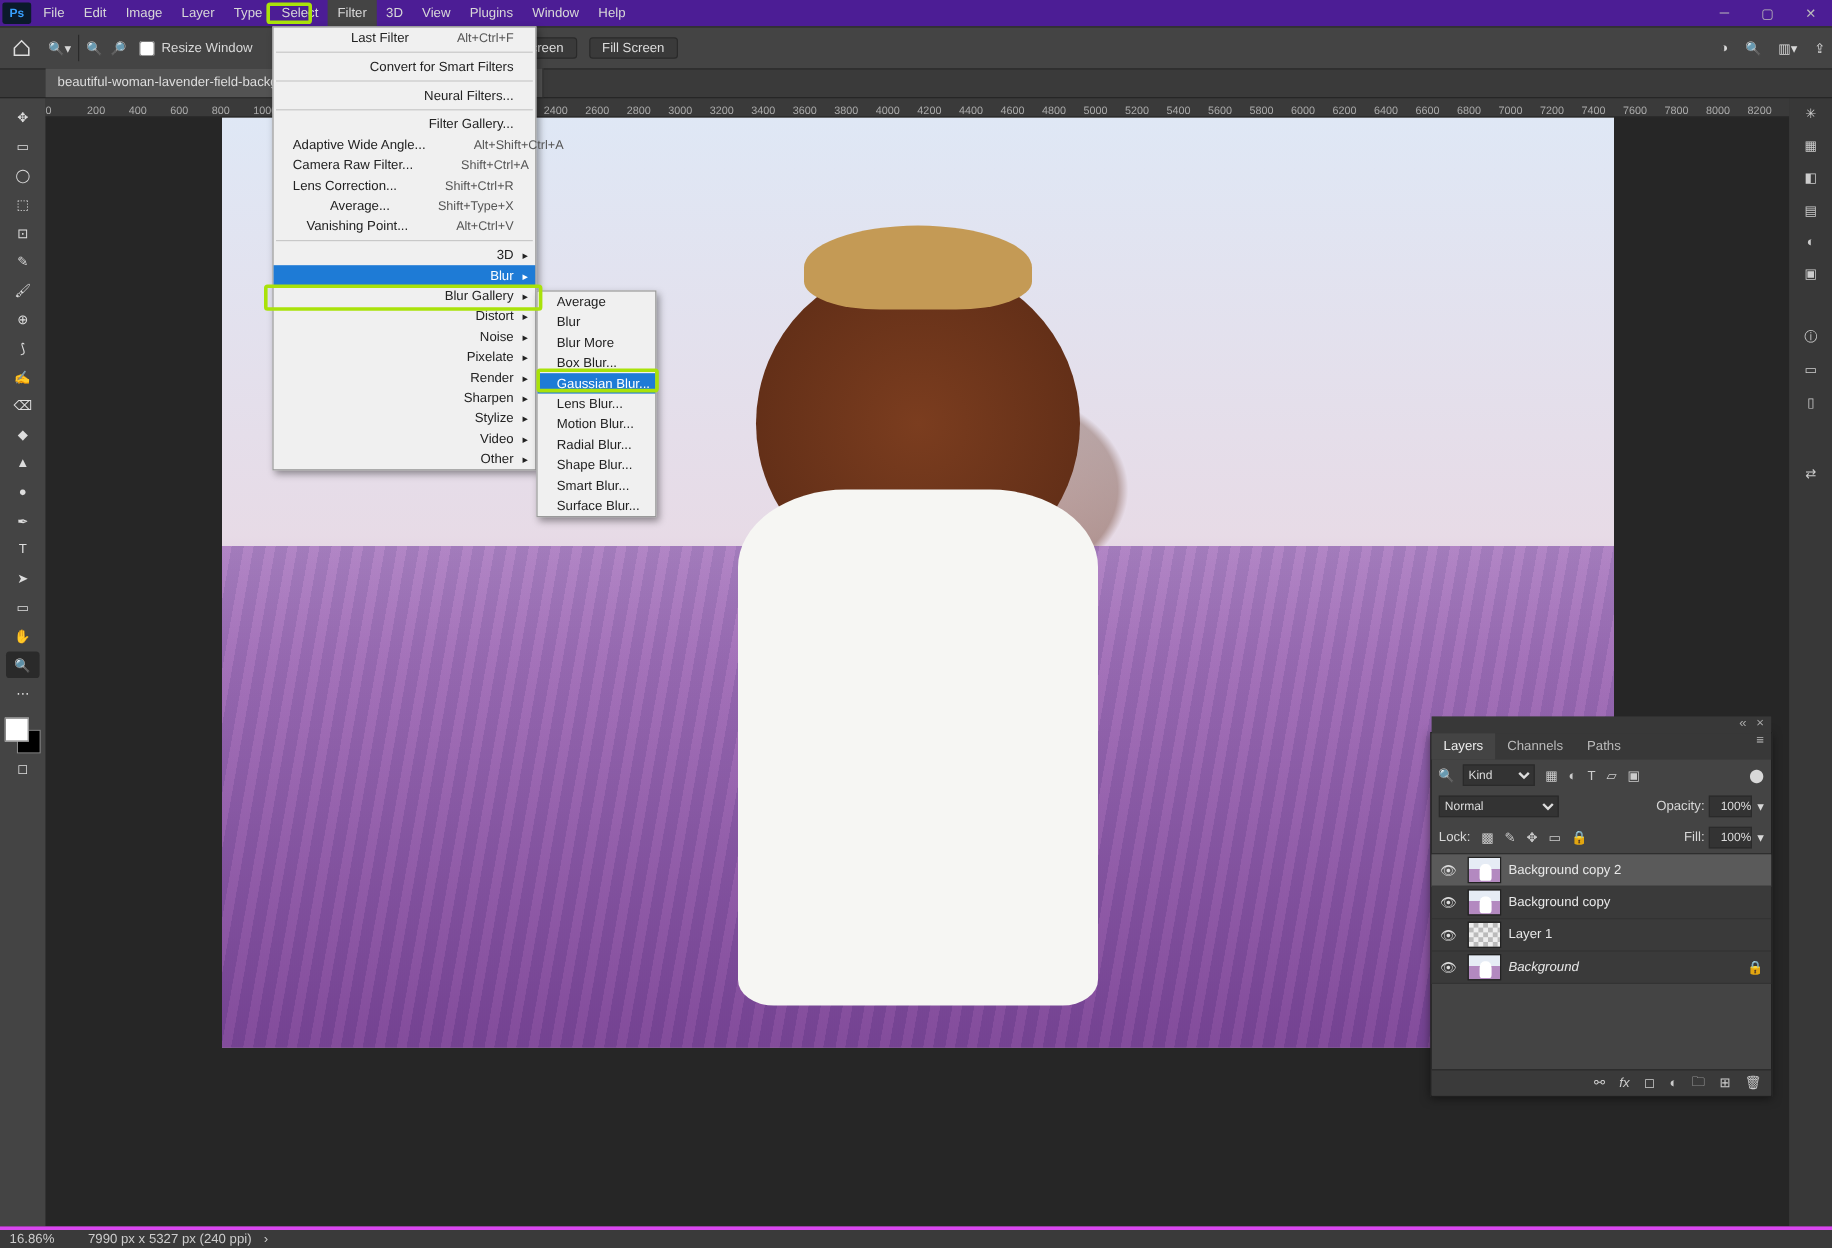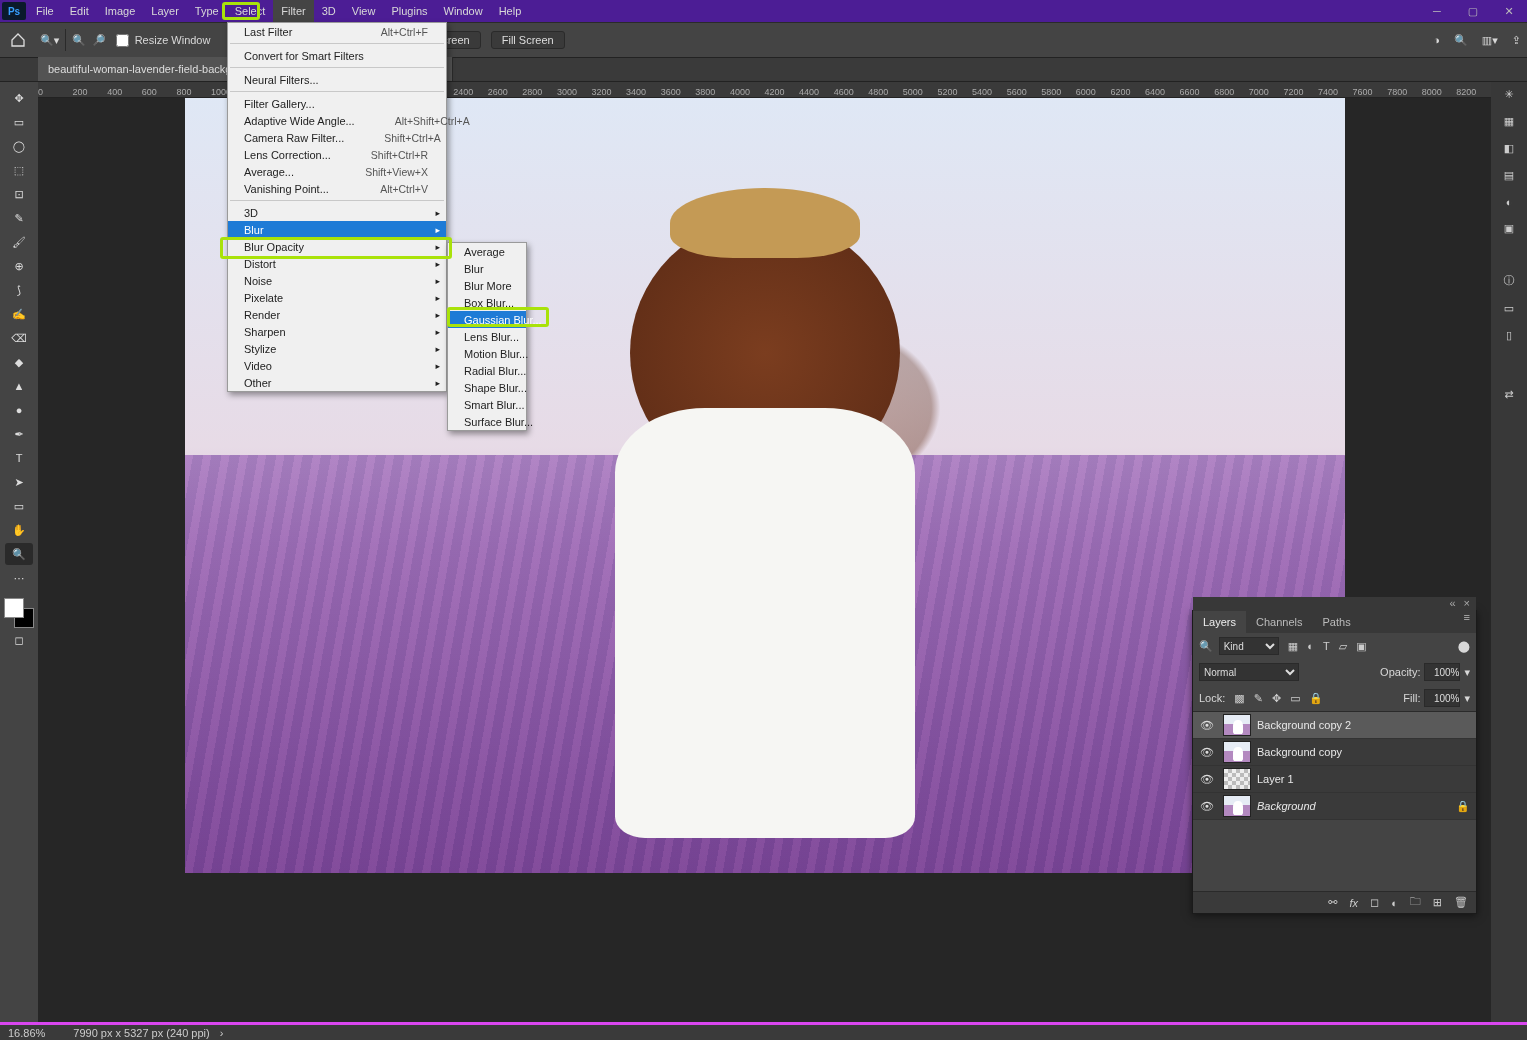--- a/index.html
+++ b/index.html
@@ -52,22 +52,22 @@
 .statusbar .dims { margin-left:28px;}
 
 
 .menu { position:absolute; background:#f0f0f0; color:#222; border:1px solid #9a9a9a; box-shadow:2px 3px 6px rgba(0,0,0,0.4); z-index:50;}
 .menu .mrow { display:flex; align-items:center; height:17px; padding:0 18px 0 16px; white-space:nowrap; position:relative;}
 .menu .mrow .lbl { flex:1; }
 .menu .mrow .sc { color:#555; margin-left:40px; font-size:10.5px;}
 .menu .mrow .arr { position:absolute; right:6px; font-size:9px;}
 .menu .mrow.hi { background:#1e7bd6; color:#fff;}
 .menu .sep { height:1px; background:#c8c8c8; margin:3px 2px;}
-#filterMenu { left:227px; top:22px; width:220px;}
-#blurSub { left:447px; top:242px; width:80px;}
+#filterMenu { left:227px; top:22px; width:220px;text-align:right;}
+#blurSub { left:447px; top:242px; width:100px;}
 .hl-box { position:absolute; border:3px solid #a9e20a; border-radius:3px; z-index:60; pointer-events:none;}
 #hl-filter { left:222px; top:2px; width:38px; height:18px;}
 #hl-blur { left:220px; top:237px; width:232px; height:22px;}
 #hl-gauss { left:447px; top:307px; width:102px; height:20px;}
 
 
 .layerspanel { position:absolute; right:50px; top:610px; width:285px; height:304px; background:#444; border:1px solid #1a1a1a; z-index:40; box-shadow:0 2px 8px rgba(0,0,0,0.5);}
 .layerspanel .paneltabs { display:flex; background:#383838; height:22px;}
 .layerspanel .paneltabs .ptab { padding:0 10px; line-height:22px; color:#bbb;}
 .layerspanel .paneltabs .ptab.sel { background:#444; color:#eee;}
@@ -281,38 +281,38 @@
   <div class="mrow">
       <span class="lbl">Camera Raw Filter...</span>
       <span class="sc">Shift+Ctrl+A</span>
     </div>
   <div class="mrow">
       <span class="lbl">Lens Correction...</span>
       <span class="sc">Shift+Ctrl+R</span>
     </div>
   <div class="mrow">
       <span class="lbl">Average...</span>
-      <span class="sc">Shift+View+X</span>
+      <span class="sc">Shift+Type+X</span>
     </div>
   <div class="mrow">
       <span class="lbl">Vanishing Point...</span>
       <span class="sc">Alt+Ctrl+V</span>
     </div>
   <div class="sep"></div>
   <div id="filterCats">
       <div class="mrow">
         <span class="lbl">3D</span>
         <span class="arr">▸</span>
       </div>
       <div class="mrow hi">
         <span class="lbl">Blur</span>
         <span class="arr">▸</span>
       </div>
       <div class="mrow">
-        <span class="lbl">Blur Opacity</span>
+        <span class="lbl">Blur Gallery</span>
         <span class="arr">▸</span>
       </div>
       <div class="mrow">
         <span class="lbl">Distort</span>
         <span class="arr">▸</span>
       </div>
       <div class="mrow">
         <span class="lbl">Noise</span>
         <span class="arr">▸</span>
       </div>

